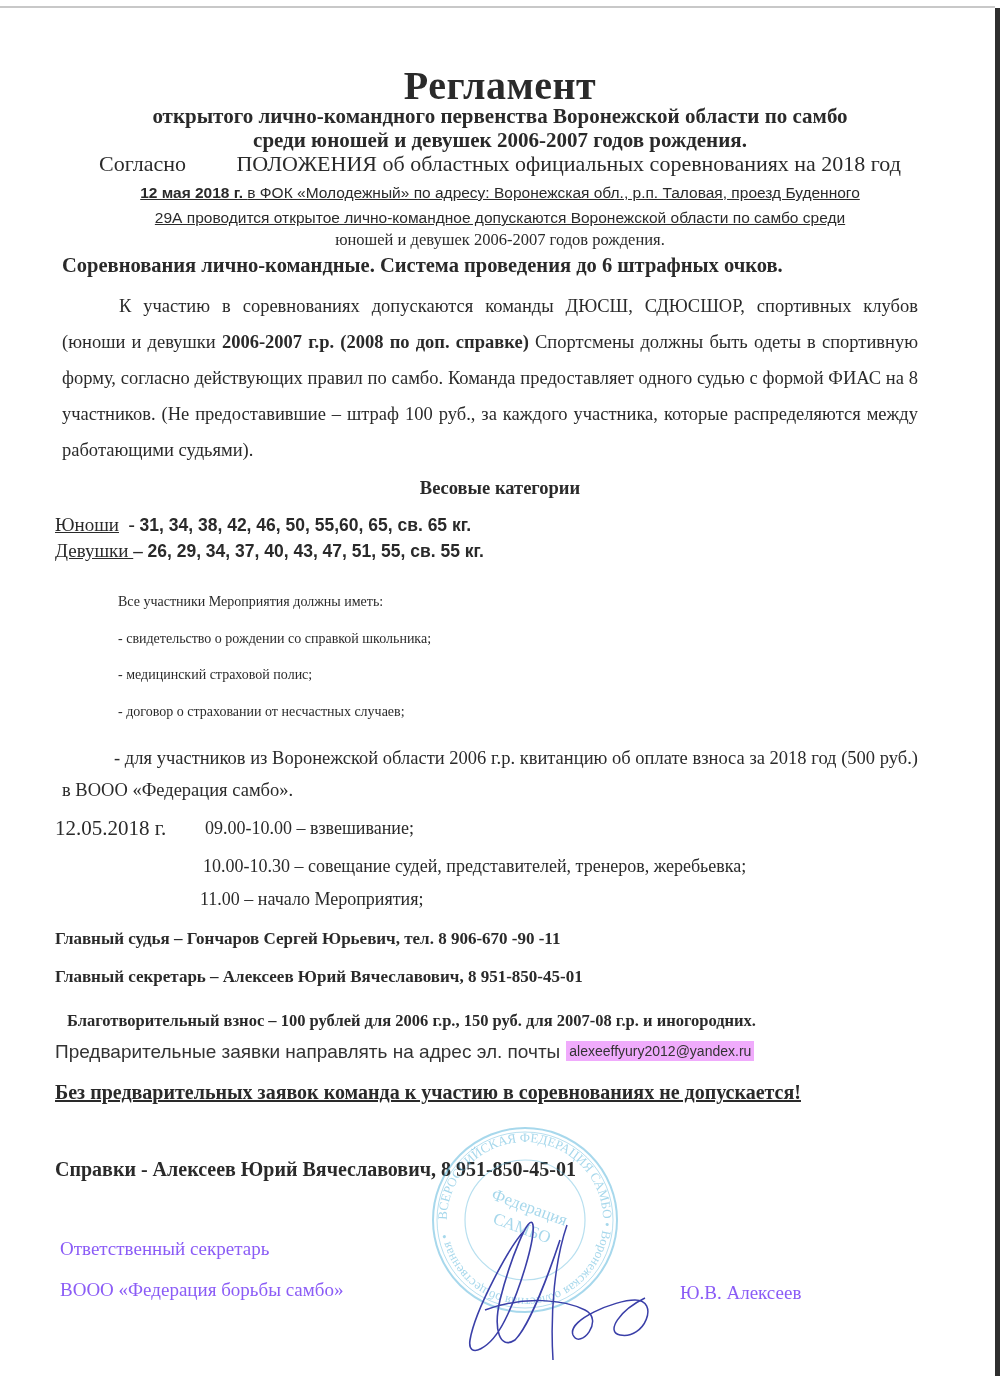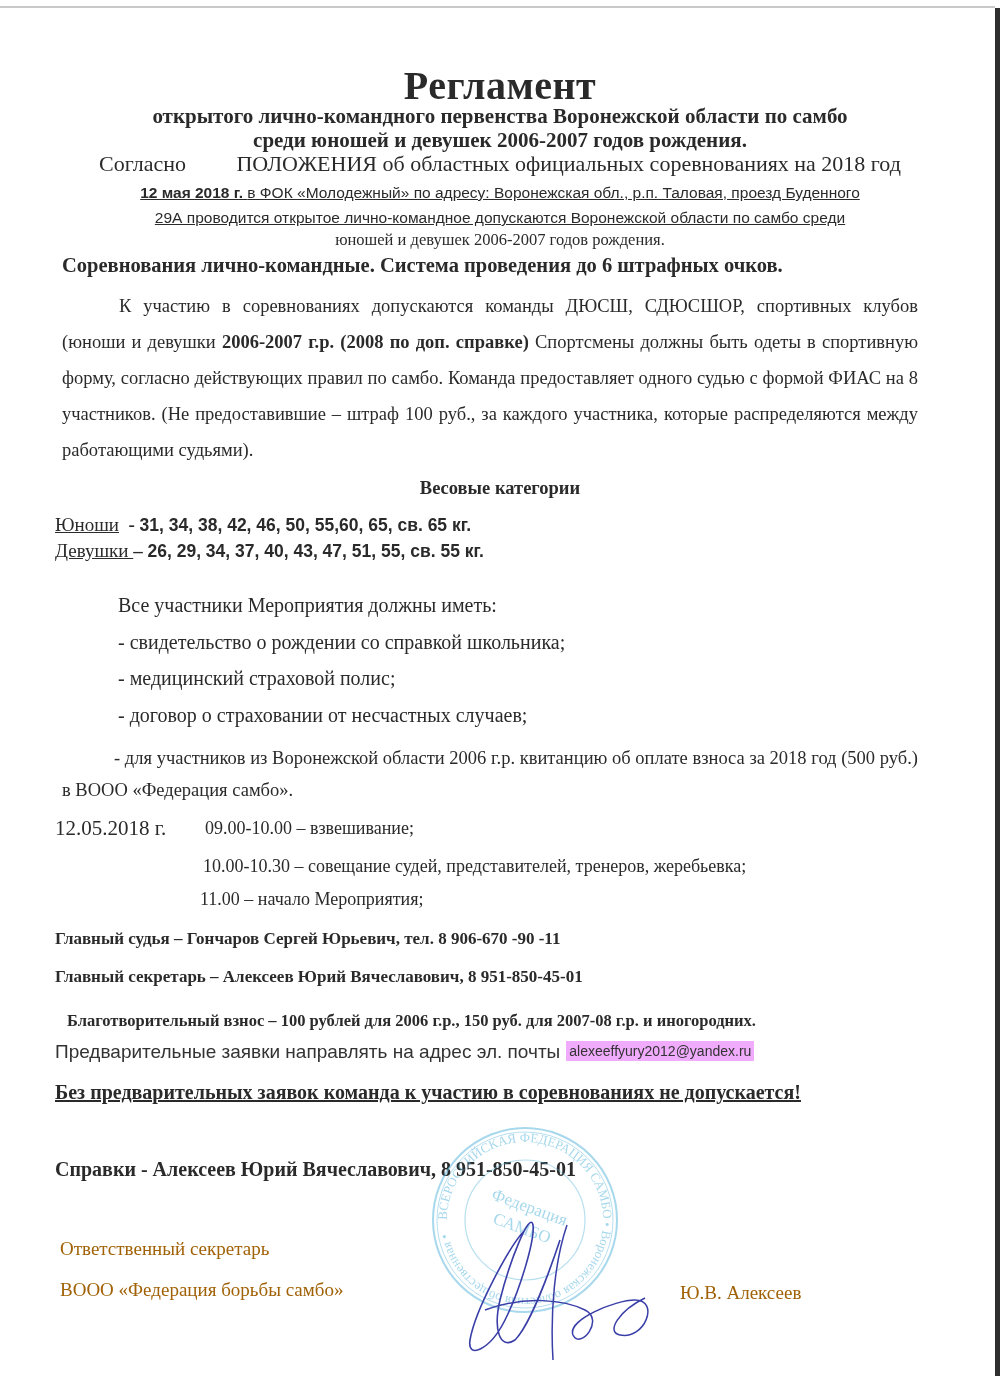--- a/index.html
+++ b/index.html
@@ -23,32 +23,32 @@
   .venue3 { top: 230px; font-size: 16.5px; }
   .system { left: 62px; top: 254px; font-size: 20.5px; font-weight: bold; }
   .para { left: 62px; width: 856px; top: 288px; font-size: 18.5px; line-height: 36px; text-align: justify; white-space: normal; }
   .para .indent { display: inline-block; width: 57px; }
   .wc-title { top: 478px; font-size: 18.5px; font-weight: bold; }
   .wc-row { left: 55px; font-size: 19px; }
   .wc-row .lbl { text-decoration: underline; font-weight: normal; }
   .wc-row .vals { font-weight: bold; font-family: "Liberation Sans", sans-serif; font-size: 17.5px; }
   .wc1 { top: 514px; }
   .wc2 { top: 540px; }
-  .req { left: 118px; font-size: 20px; }
+  .req { left: 118px; font-size: 14px; }
   .req-last { left: 62px; width: 856px; top: 742px; font-size: 18.5px; line-height: 32px; white-space: normal; text-align: justify; }
   .req-last .indent { display: inline-block; width: 52px; }
   .sched-date { left: 55px; top: 816px; font-size: 21px; font-weight: normal; }
   .sched { font-size: 18px; }
   .contact { left: 55px; font-size: 17px; font-weight: bold; }
   .fee { left: 67px; top: 1011px; font-size: 16.5px; font-weight: bold; }
   .apply { left: 55px; top: 1041px; font-size: 19px; font-family: "Liberation Sans", sans-serif; color: #333; }
   .email { display: inline-block; background: #f0abfc; font-size: 14px; padding: 2px 3px; margin-left: 6px; color: #333; vertical-align: 2px; }
   .warning { left: 55px; top: 1081px; font-size: 20px; font-weight: bold; text-decoration: underline; }
   .info { left: 55px; top: 1158px; font-size: 20px; font-weight: bold; }
-  .sign { font-size: 19px; color: #a16207; }
+  .sign { font-size: 19px; color: #8b5cf6; }
   .stamp-wrap { position: absolute; left: 425px; top: 1120px; width: 200px; height: 200px; }
   .sig-wrap { position: absolute; left: 455px; top: 1200px; width: 210px; height: 170px; }
 </style>
 </head>
 <body>
 
 <div class="scan-top"></div>
 <div class="scan-right"></div>
 
 <div class="abs center title">Регламент</div>

